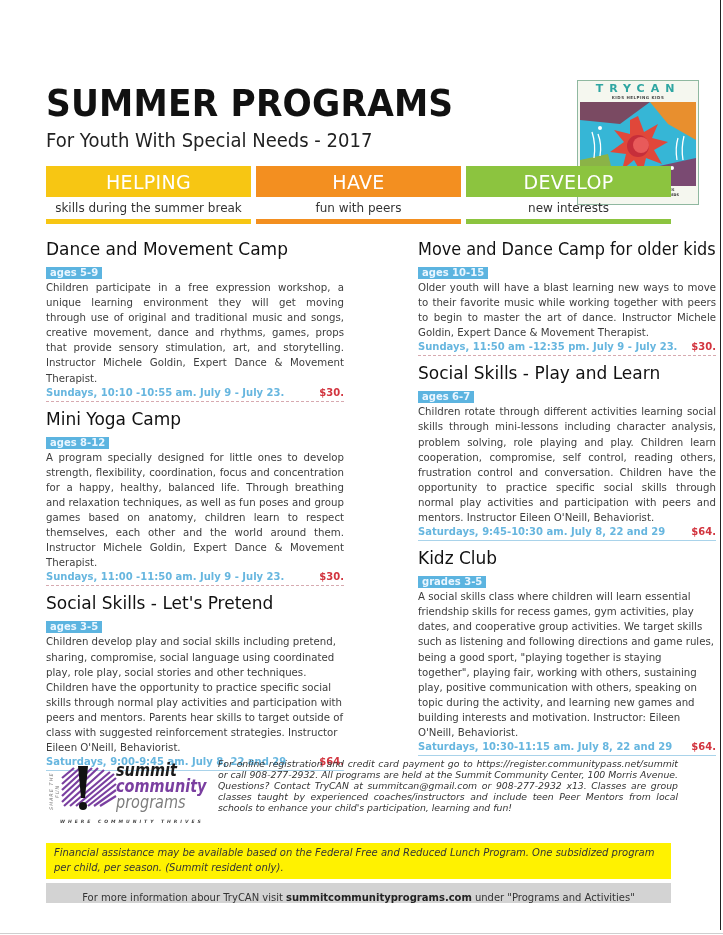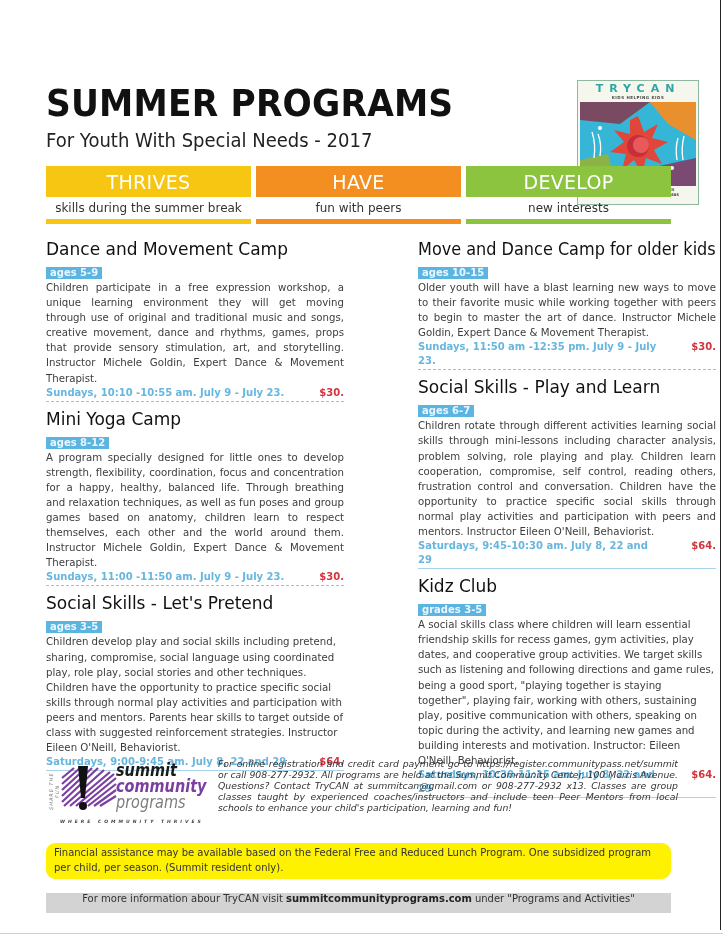--- a/index.html
+++ b/index.html
@@ -27,37 +27,37 @@
   .band-develop { left: 466px; }
 
   .col { position: absolute; width: 298px; }
   .col-left { left: 46px; top: 238px; }
   .col-right { left: 372px; top: 238px; margin-left: 46px; }
 
   .program { margin-bottom: 6px; }
   .program h2 { font-weight: normal; font-size: 17px; color: #111; line-height: 23px; white-space: nowrap; transform-origin: left center; }
   .age-badge { display: inline-block; background: #5cb4e0; color: #eaf6ff; font-size: 10px; font-weight: bold; padding: 0 4px; line-height: 12px; margin-bottom: 1px; }
   .program p { font-size: 10.2px; line-height: 15.1px; color: #3d3d3d; text-align: justify; }
-  .program .sched { display: flex; justify-content: space-between; font-size: 10px; font-weight: bold; line-height: 14px; border-bottom: 1.5px dashed #d7aab0; padding-bottom: 1px; gap: 28px; }
+  .program .sched { display: flex; justify-content: space-between; font-size: 10px; font-weight: bold; line-height: 14px; border-bottom: 1.5px dashed #d7aab0; padding-bottom: 1px; }
   .program .sched .when { color: #67b6df; }
   .program .sched .price { color: #d2353f; }
 
   .footer-info { position: absolute; left: 46px; top: 758px; width: 630px; height: 70px; }
   .summit-logo { position: absolute; left: 0; top: 0; width: 160px; height: 70px; font-style: italic; }
   .summit-logo .share { position: absolute; left: 2px; top: 8px; width: 8px; height: 50px; writing-mode: vertical-rl; transform: rotate(180deg); font-size: 5px; letter-spacing: 1px; color: #777; text-align: center; }
   .summit-logo .mark { position: absolute; left: 14px; top: 6px; width: 58px; height: 50px; }
   .summit-logo .words { position: absolute; left: 70px; top: 4px; font-size: 17px; line-height: 16px; font-weight: bold; transform: scaleX(0.85); transform-origin: left top; }
   .summit-logo .w1 { color: #1a1a1a; }
   .summit-logo .w2 { color: #7a3fa0; }
   .summit-logo .w3 { color: #7d7d7d; font-weight: normal; }
   .summit-logo .motto { position: absolute; left: 14px; top: 61px; font-size: 4.5px; letter-spacing: 3px; color: #444; font-weight: bold; }
   .reg-text { position: absolute; left: 172px; top: 0; width: 460px; font-size: 9.3px; line-height: 11px; font-style: italic; color: #333; text-align: justify; }
 
-  .fin-box { position: absolute; left: 46px; top: 843px; width: 625px; height: 36px; background: #fff200; padding: 2px 8px; font-size: 10px; line-height: 15px; color: #333; border-radius: 9px; }
-  .more-box { position: absolute; left: 46px; top: 883px; width: 625px; height: 20px; background: #d3d3d3; display: flex; align-items: flex-start; justify-content: center; font-size: 10px; color: #333; white-space: nowrap; margin-top: 10px; }
+  .fin-box { position: absolute; left: 46px; top: 843px; width: 625px; height: 36px; background: #fff200; padding: 2px 8px; font-size: 10px; line-height: 15px; font-style: italic; color: #333; }
+  .more-box { position: absolute; left: 46px; top: 883px; width: 625px; height: 20px; background: #d3d3d3; display: flex; align-items: flex-end; justify-content: center; font-size: 10px; color: #333; white-space: nowrap; }
   .more-box b { color: #222; font-weight: bold; margin: 0 3px; }
 </style>
 </head>
 <body>
 
 <div class="page-edge-right"></div>
 <div class="page-edge-bottom"></div>
 
 <h1 class="title">SUMMER PROGRAMS</h1>
 <div class="subtitle">For Youth With Special Needs - 2017</div>
@@ -85,21 +85,21 @@
       <circle cx="92" cy="66" r="2" fill="#fff"></circle>
     </svg>
   </div>
   <div class="lt-foot">
     <div>A COLLABORATION OF COMMUNITIES</div>
     <div>HELPING CHILDREN WITH SPECIAL NEEDS</div>
   </div>
 </div>
 
 <div class="band band-maintain">
-  <div class="band-top" style="background:#f7c613">THRIVES</div>
+  <div class="band-top" style="background:#f7c613">HELPING</div>
   <div class="band-sub">skills during the summer break</div>
   <div class="band-bar" style="background:#f7c613"></div>
 </div>
 <div class="band band-have">
   <div class="band-top" style="background:#f38f20">HAVE</div>
   <div class="band-sub">fun with peers</div>
   <div class="band-bar" style="background:#f38f20"></div>
 </div>
 <div class="band band-develop">
   <div class="band-top" style="background:#8cc43f">DEVELOP</div>

